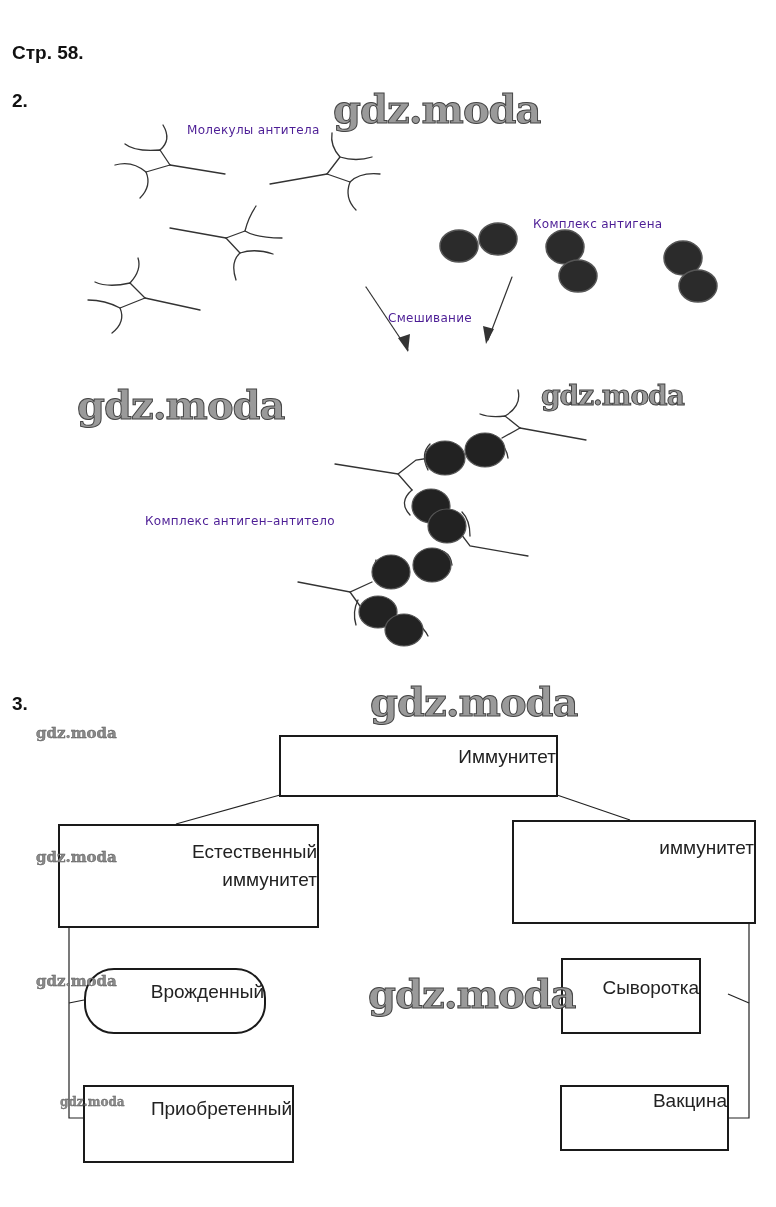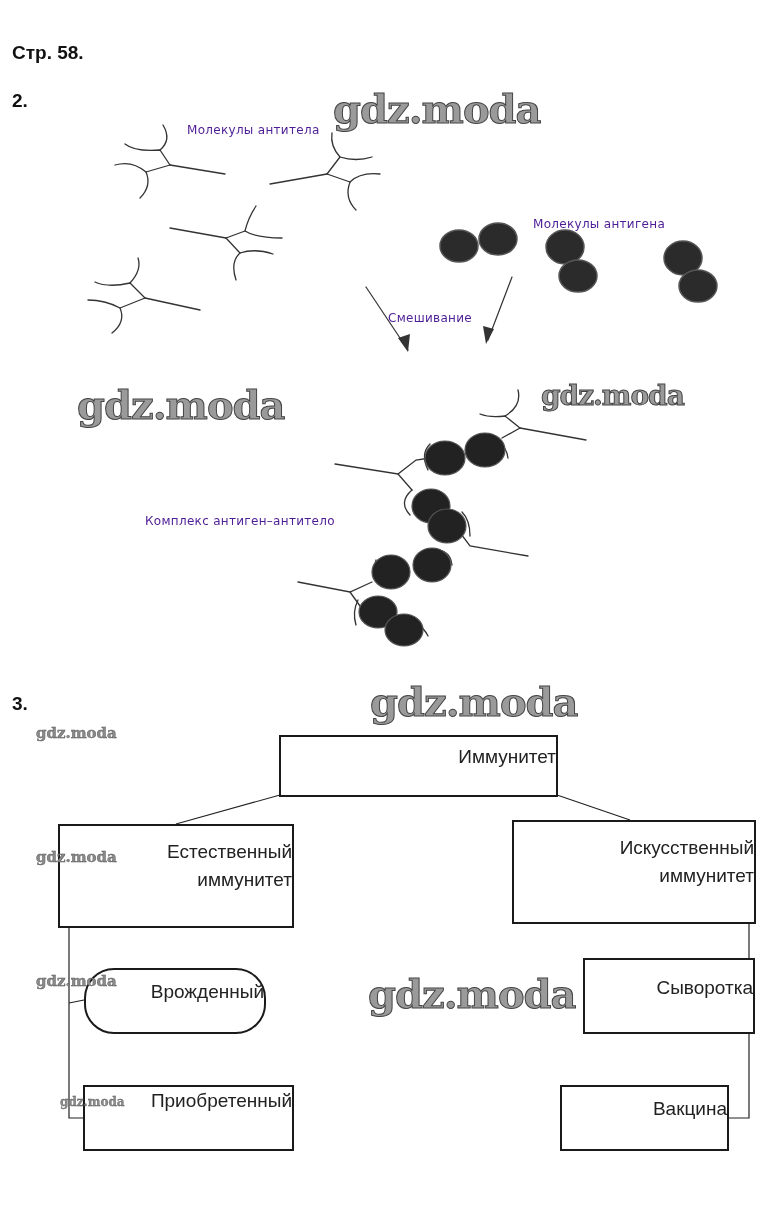--- a/index.html
+++ b/index.html
@@ -109,21 +109,21 @@
     <ellipse cx="431" cy="506" rx="19" ry="17"></ellipse>
     <ellipse cx="447" cy="526" rx="19" ry="17"></ellipse>
     <ellipse cx="391" cy="572" rx="19" ry="17"></ellipse>
     <ellipse cx="432" cy="565" rx="19" ry="17"></ellipse>
     <ellipse cx="378" cy="612" rx="19" ry="16"></ellipse>
     <ellipse cx="404" cy="630" rx="19" ry="16"></ellipse>
   </g>
 </svg>
 
 <div class="abs fig-label" style="left:187px; top:95px;">Молекулы антитела</div>
-<div class="abs fig-label" style="left:533px; top:189px;">Молекулы антигена</div>
+<div class="abs fig-label" style="left:533px; top:189px;">Комплекс антигена</div>
 <div class="abs fig-label" style="left:388px; top:283px;">Смешивание</div>
 <div class="abs fig-label" style="left:145px; top:486px;">Комплекс антиген–антитело</div>
 
 <div class="abs wm wm-big" style="left:333px; top:57px;">gdz.moda</div>
 <div class="abs wm wm-big" style="left:77px; top:353px;">gdz.moda</div>
 <div class="abs wm wm-mid" style="left:541px; top:351px;">gdz.moda</div>
 <div class="abs wm wm-big" style="left:370px; top:650px;">gdz.moda</div>
 
 <div class="abs task-num" style="left:12px; top:665px;">3.</div>
 
@@ -135,43 +135,42 @@
     <path d="M69 1003 L84 1000"></path>
     <path d="M749 922 L749 1118 L728 1118"></path>
     <path d="M749 1003 L728 994"></path>
   </g>
 </svg>
 
 <div class="box" style="left:279px; top:735px; width:279px; height:62px; padding-top:6px;">
   <span>Иммунитет</span>
 </div>
 
-<div class="box" style="left:58px; top:824px; width:236px; height:104px; padding-top:12px;">
+<div class="box" style="left:58px; top:824px; width:261px; height:104px; padding-top:12px;">
   <span>Естественный</span>
   <span>иммунитет</span>
 </div>
 
 <div class="box" style="left:512px; top:820px; width:244px; height:104px; padding-top:12px;">
-  <span>Искусственный</span>
   <span>иммунитет</span>
 </div>
 
 <div class="box" style="left:84px; top:968px; width:182px; height:66px; padding-top:8px;border-radius:30px;">
   <span>Врожденный</span>
 </div>
 
-<div class="box" style="left:83px; top:1085px; width:211px; height:66px; ">
+<div class="box" style="left:83px; top:1085px; width:211px; height:78px; padding-top:8px;">
   <span>Приобретенный</span>
 </div>
 
-<div class="box" style="left:583px; top:958px; width:172px; height:76px; padding-top:14px;padding-left:20px;">
+<div class="box" style="left:561px; top:958px; width:140px; height:76px; padding-top:14px;padding-left:20px;">
   <span>Сыворотка</span>
 </div>
 
-<div class="box" style="left:560px; top:1085px; width:169px; height:66px; padding-top:8px;">
+<div class="box" style="left:560px; top:1085px; width:169px; height:66px; ">
   <span>Вакцина</span>
 </div>
 
 <div class="abs wm wm-small" style="left:36px; top:696px;">gdz.moda</div>
 <div class="abs wm wm-small" style="left:36px; top:820px;">gdz.moda</div>
 <div class="abs wm wm-small" style="left:36px; top:944px;">gdz.moda</div>
 <div class="abs wm wm-tiny" style="left:60px; top:1067px;">gdz.moda</div>
 <div class="abs wm wm-big" style="left:368px; top:942px;">gdz.moda</div>
 
 </body></html>

